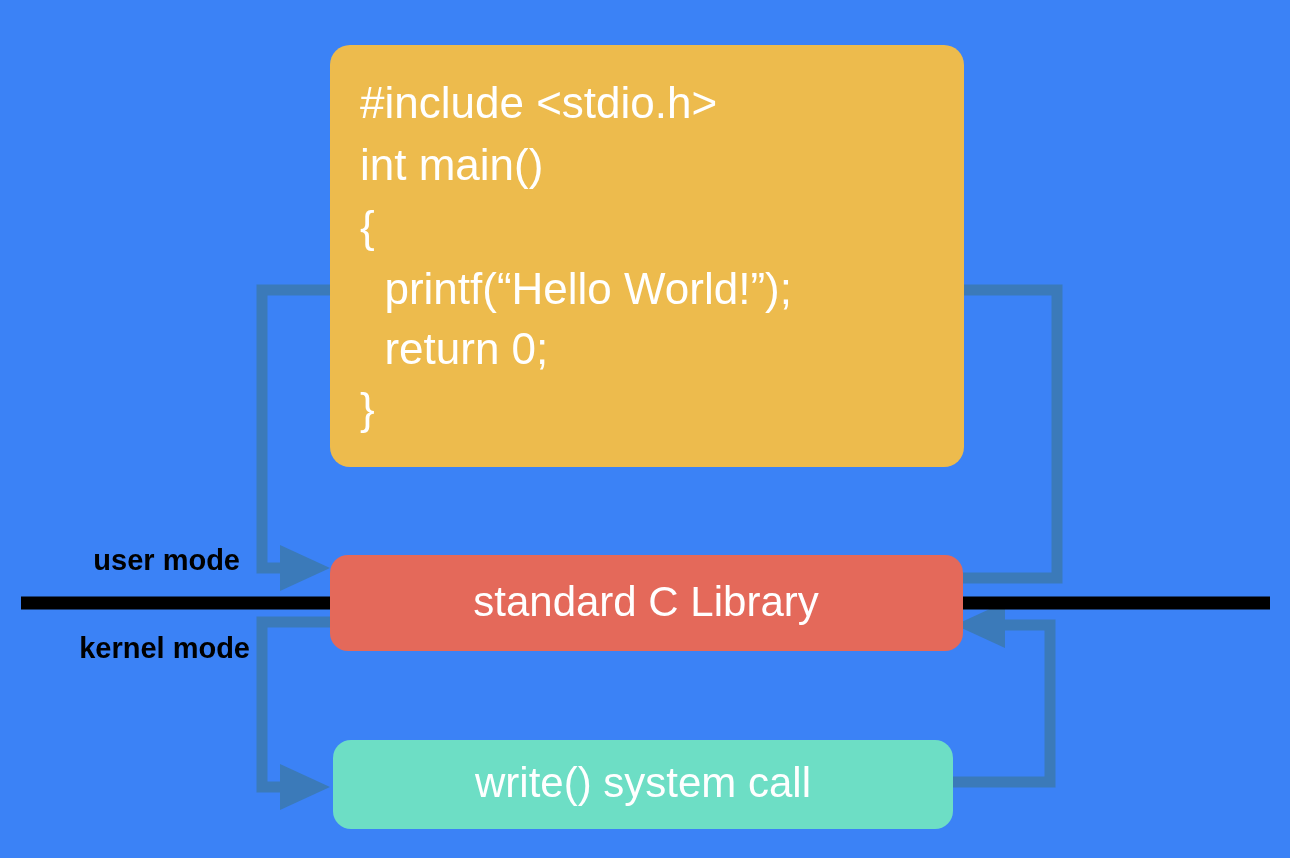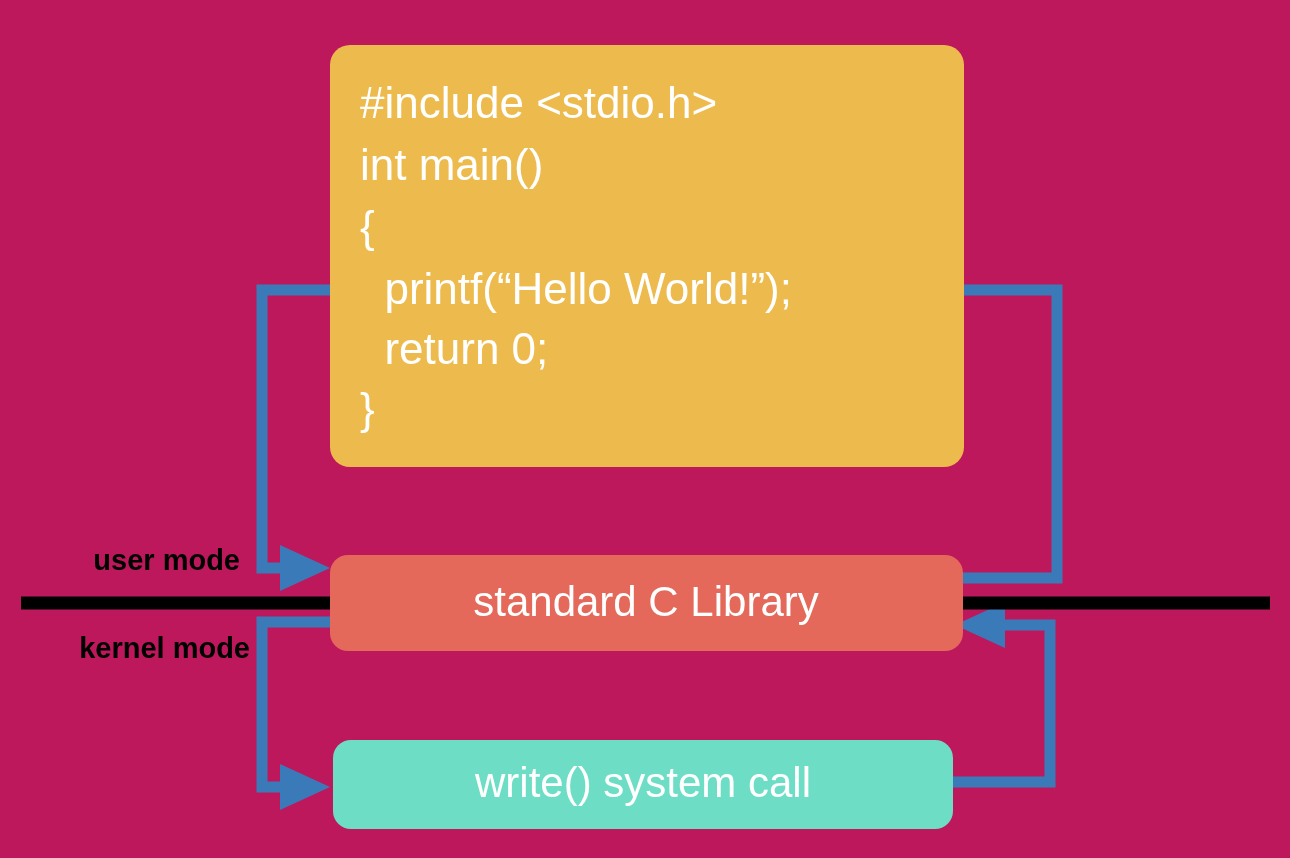--- a/index.html
+++ b/index.html
@@ -62,21 +62,21 @@
     fill: none;
     stroke-width: 11;
     stroke-linecap: butt;
     stroke-linejoin: miter;
   }
   .arrow-head { stroke: none; }
 </style>
 </head>
 <body>
 
-<div id="diagram-root" style="background: #be185d;">
+<div id="diagram-root" style="background: #3b82f6;">
   <svg class="diagram-canvas" viewBox="0 0 1290 858" xmlns="http://www.w3.org/2000/svg">
 
     <g>
       <path class="arrow-path" d="M 395 290 L 262 290 L 262 568 L 285 568" stroke="#3B7AB9"></path>
       <polygon class="arrow-head" points="280,545 330,568 280,591" fill="#3B7AB9"></polygon>
     </g>
 
     <g>
       <path class="arrow-path" d="M 345 622 L 262 622 L 262 787 L 285 787" stroke="#3B7AB9"></path>
       <polygon class="arrow-head" points="280,764 330,787 280,810" fill="#3B7AB9"></polygon>

